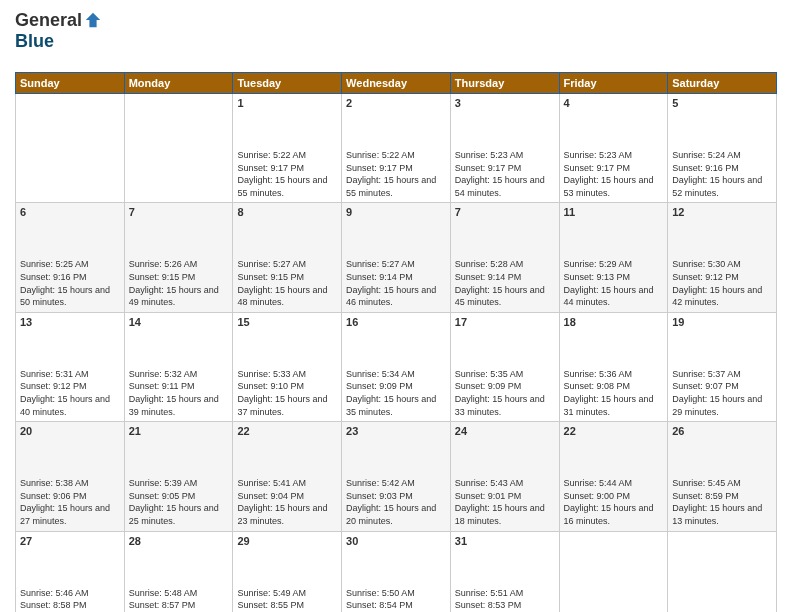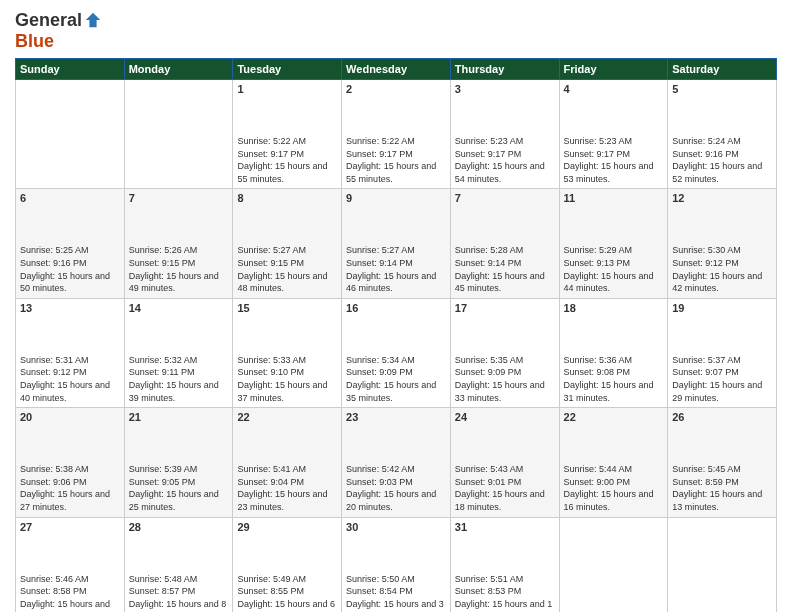--- a/index.html
+++ b/index.html
@@ -14,40 +14,40 @@
       width: 792px;
       height: 612px;
       padding: 10px 15px;
       display: flex;
       flex-direction: column;
     }
     .header {
       display: flex;
       justify-content: space-between;
       align-items: flex-start;
-      margin-bottom: 6px;
+      margin-bottom: 20px;
     }
     .logo {
       display: flex;
       flex-direction: column;
       align-items: flex-start;
     }
     .logo-text {
       display: flex;
       align-items: center;
     }
     .logo-general {
       font-size: 18px;
       font-weight: bold;
       color: #333;
     }
     .logo-blue {
       font-size: 18px;
       font-weight: bold;
-      color: #c2410c;
+      color: #0c4a6e;
     }
     .logo-icon {
       width: 18px;
       height: 18px;
       margin-left: 2px;
       margin-top: -2px;
     }
     .title-block {
       text-align: right;
     }
@@ -62,21 +62,21 @@
       color: #555;
     }
     .calendar {
       flex: 1;
       border: 1px solid #ccc;
       border-collapse: collapse;
       width: 100%;
       table-layout: fixed;
     }
     .calendar th {
-      background-color: #14532d;
+      background-color: #a16207;
       color: #fff;
       font-size: 11px;
       font-weight: bold;
       padding: 4px 4px;
       text-align: left;
       border: 1px solid #1a5fa8;
     }
     .calendar td {
       border: 1px solid #ccc;
       vertical-align: top;

